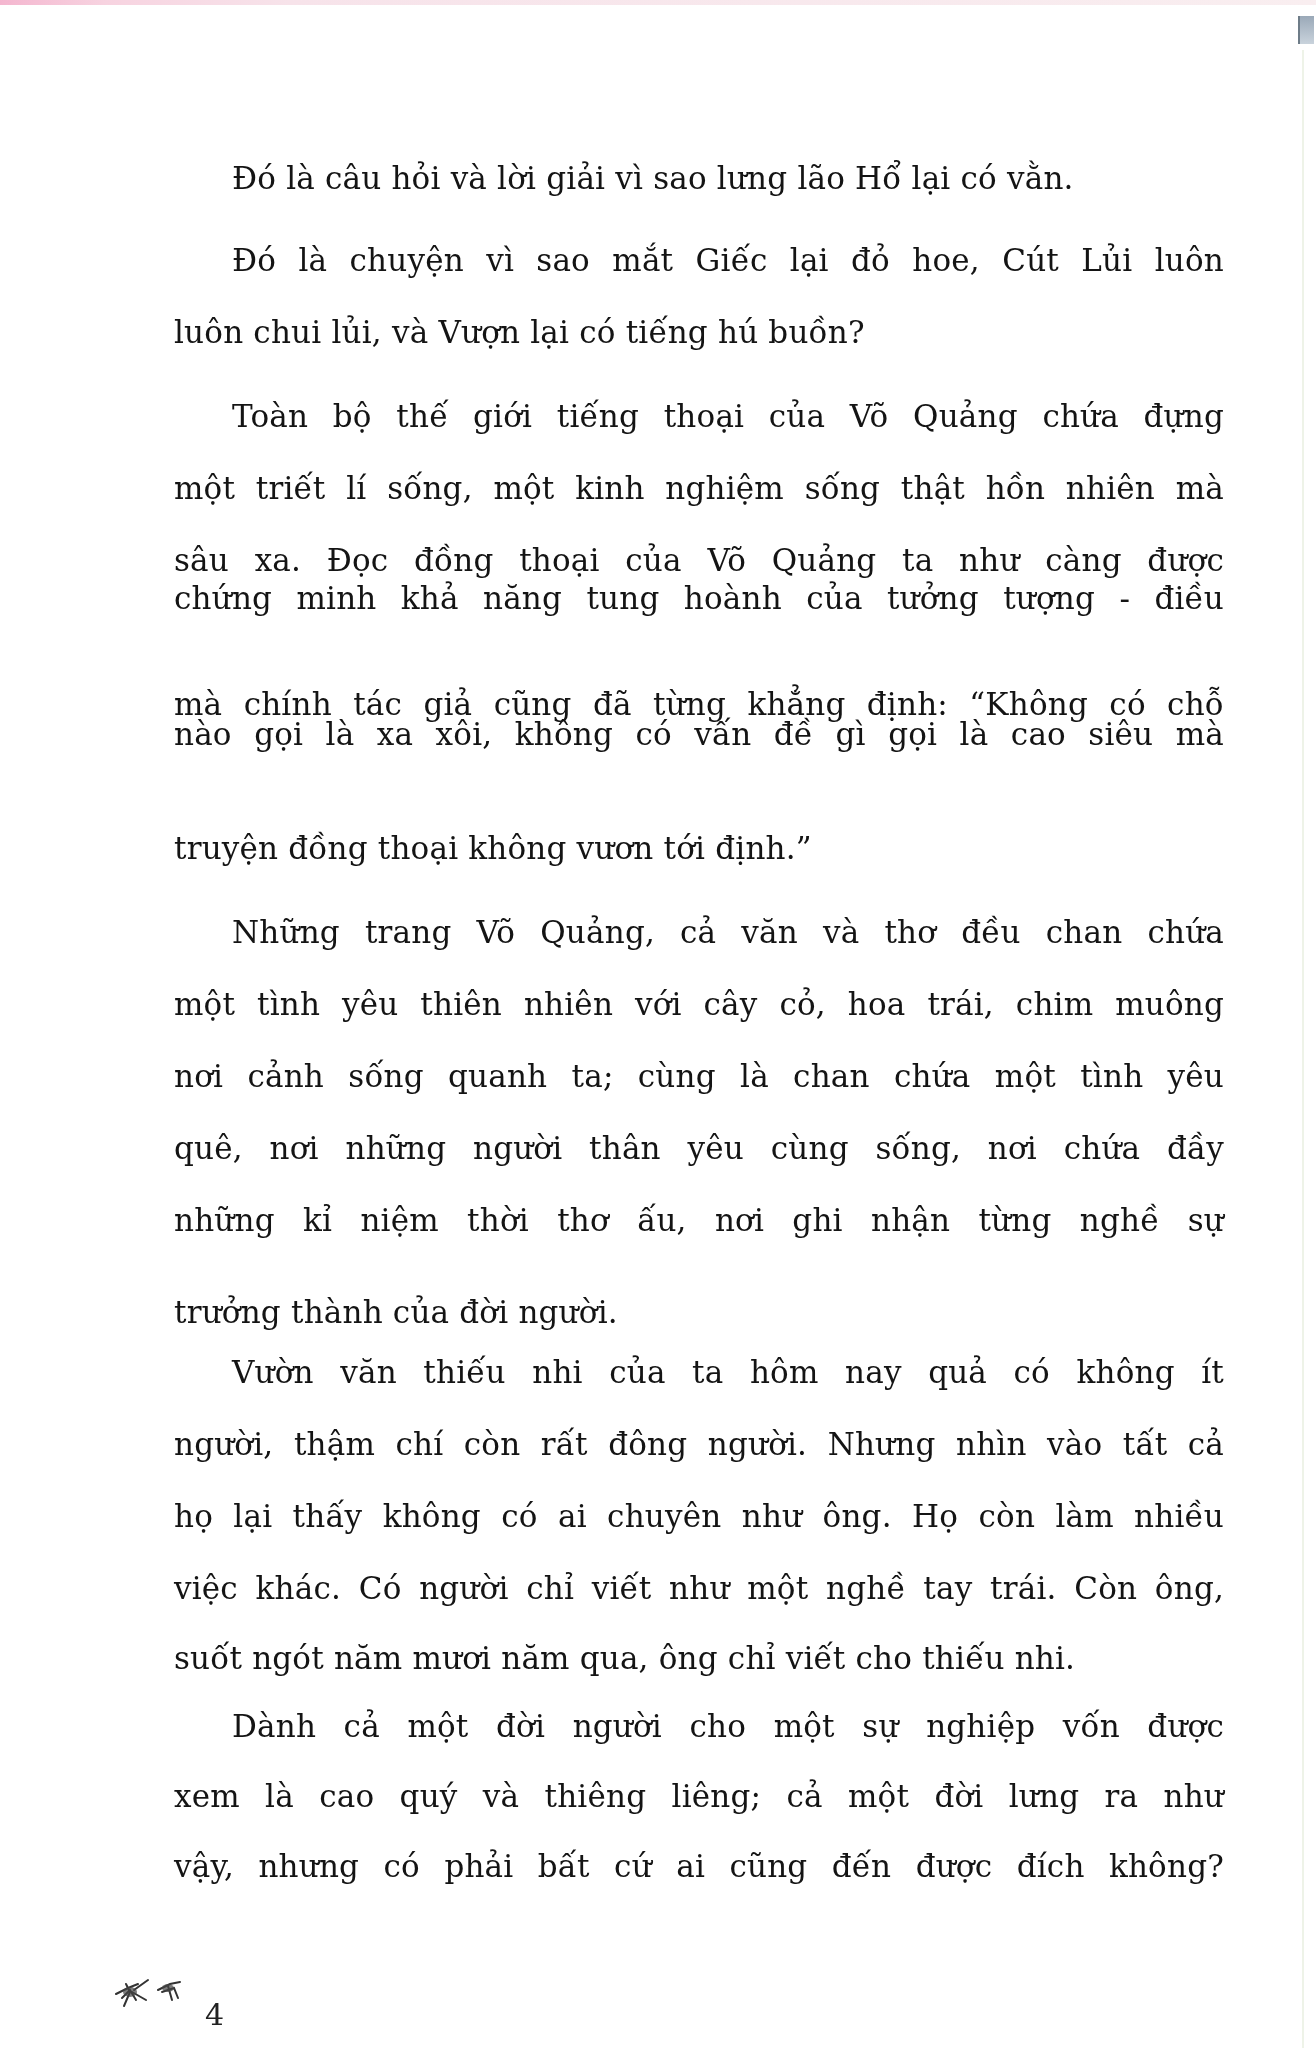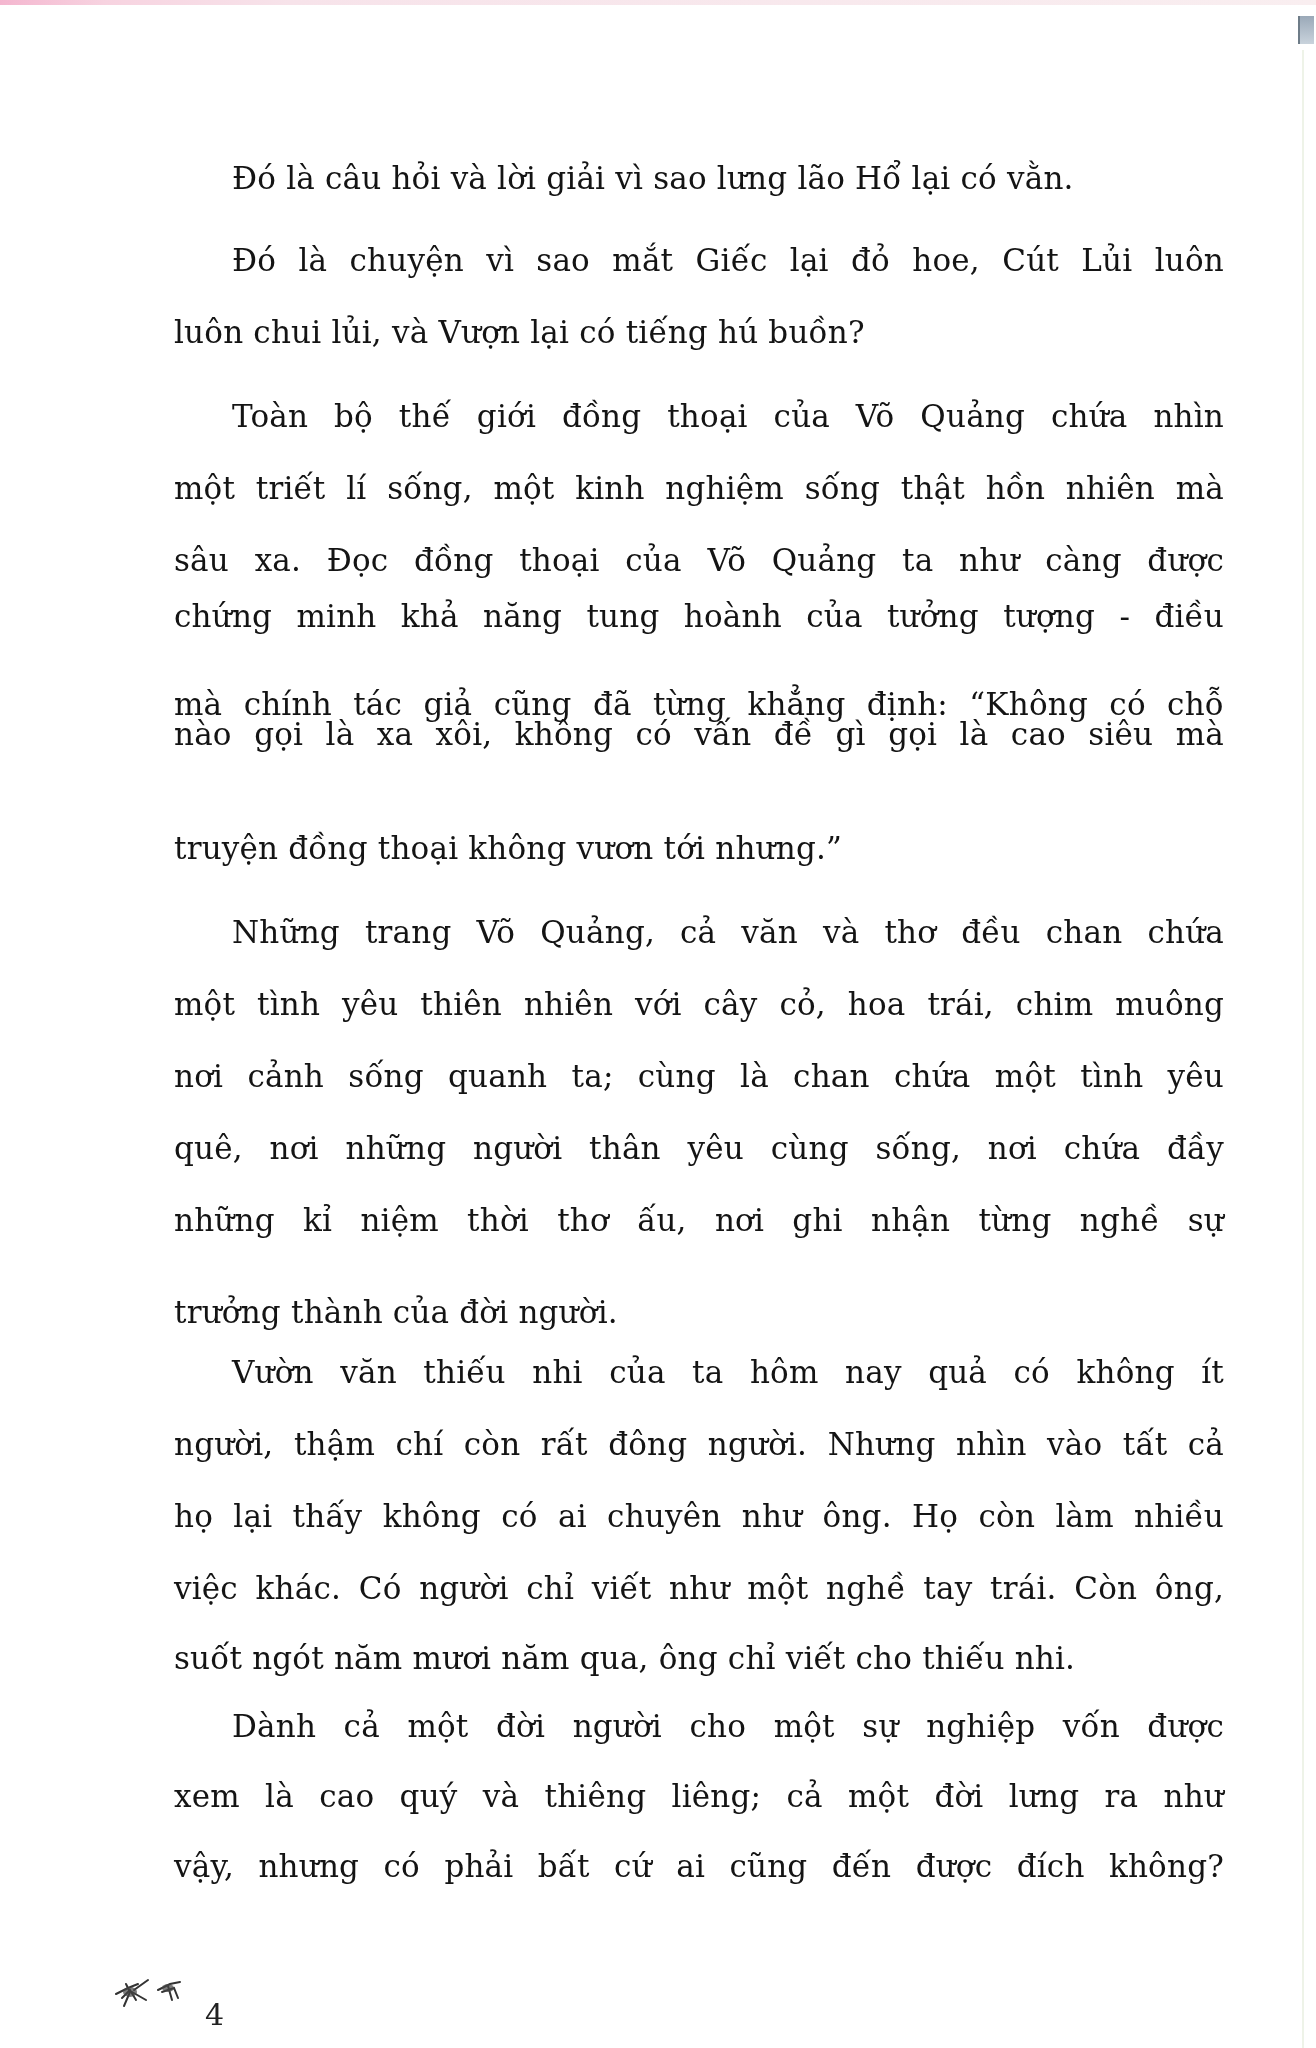--- a/index.html
+++ b/index.html
@@ -52,27 +52,27 @@
   <div>
     <div class="line first" style="top:156px">Đó là câu hỏi và lời giải vì sao lưng lão Hổ lại có vằn.</div>
   </div>
 
   <div>
     <div class="line first justify" style="top:238px">Đó là chuyện vì sao mắt Giếc lại đỏ hoe, Cút Lủi luôn</div>
     <div class="line" style="top:310px">luôn chui lủi, và Vượn lại có tiếng hú buồn?</div>
   </div>
 
   <div>
-    <div class="line first justify" style="top:394px">Toàn bộ thế giới đồng thoại của Võ Quảng chứa nhìn</div>
+    <div class="line first justify" style="top:394px">Toàn bộ thế giới tiếng thoại của Võ Quảng chứa đựng</div>
     <div class="line justify" style="top:466px">một triết lí sống, một kinh nghiệm sống thật hồn nhiên mà</div>
     <div class="line justify" style="top:538px">sâu xa. Đọc đồng thoại của Võ Quảng ta như càng được</div>
-    <div class="line justify" style="top:594px">chứng minh khả năng tung hoành của tưởng tượng - điều</div>
+    <div class="line justify" style="top:576px">chứng minh khả năng tung hoành của tưởng tượng - điều</div>
     <div class="line justify" style="top:682px">mà chính tác giả cũng đã từng khẳng định: “Không có chỗ</div>
     <div class="line justify" style="top:712px">nào gọi là xa xôi, không có vấn đề gì gọi là cao siêu mà</div>
-    <div class="line" style="top:826px">truyện đồng thoại không vươn tới nhưng.”</div>
+    <div class="line" style="top:826px">truyện đồng thoại không vươn tới định.”</div>
   </div>
 
   <div>
     <div class="line first justify" style="top:910px">Những trang Võ Quảng, cả văn và thơ đều chan chứa</div>
     <div class="line justify" style="top:982px">một tình yêu thiên nhiên với cây cỏ, hoa trái, chim muông</div>
     <div class="line justify" style="top:1054px">nơi cảnh sống quanh ta; cùng là chan chứa một tình yêu</div>
     <div class="line justify" style="top:1126px">quê, nơi những người thân yêu cùng sống, nơi chứa đầy</div>
     <div class="line justify" style="top:1198px">những kỉ niệm thời thơ ấu, nơi ghi nhận từng nghề sự</div>
     <div class="line" style="top:1290px">trưởng thành của đời người.</div>
   </div>

